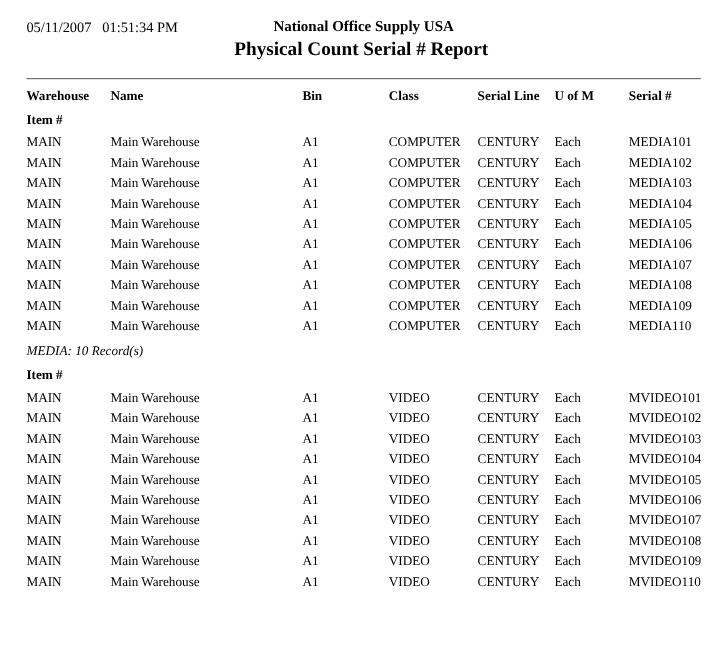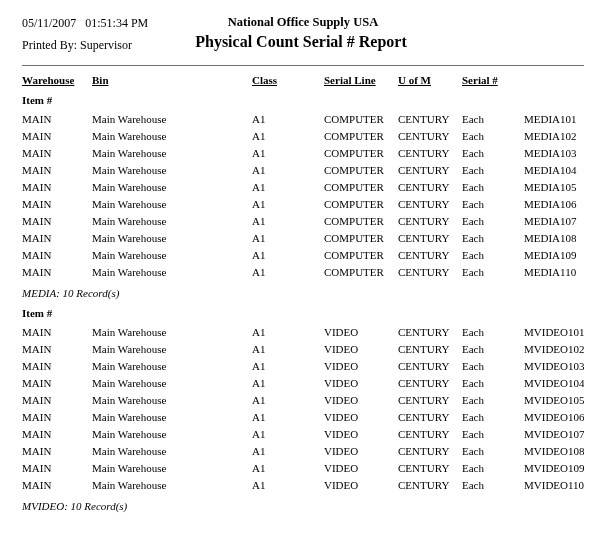--- a/index.html
+++ b/index.html
@@ -16,45 +16,45 @@
   .printedby { position: absolute; left: 0; top: 28px; font-size: 12px; }
   .company   { position: absolute; left: 0; right: 0; top: 5px;  text-align: center; font-weight: bold; font-size: 12.5px; }
   .title     { position: absolute; left: 0; right: 4px; top: 23px; text-align: center; font-weight: bold; font-size: 16px; }
 
   .rule { border-top: 1px solid #707070; margin: 3px 0 7px 0; }
 
   .grid { display: grid; grid-template-columns: 70px 160px 72px 74px 64px 62px 1fr; }
 
   .cell { font-size: 11px; line-height: 17px; white-space: nowrap; overflow: hidden; }
   .hdr-row { margin-bottom: 4px; }
-  .hdr { font-weight: bold; text-decoration: underline; line-height: 15px; }
+  .hdr { font-weight: bold; line-height: 15px; }
 
   .item-row { margin: 4px 0 2px 0; }
   .item-label { font-weight: bold; }
   .item-desc  { grid-column: 2 / -1; }
 
   .summary { font-style: italic; font-size: 11px; margin: 6px 0 6px 0; }
   .report-summary { font-style: italic; font-size: 11px; margin-top: 18px; }
 </style>
 </head>
 <body>
 
 <div class="page">
 
   <div class="top">
     <div class="datetime">05/11/2007   01:51:34 PM</div>
-    <div class="printedby">Printed By: Supervisor</div>
     <div class="company">National Office Supply USA</div>
     <div class="title">Physical Count Serial # Report</div>
   </div>
 
   <div class="rule"></div>
 
   <div class="grid hdr-row" id="col-headers">
       <div class="cell hdr">Warehouse</div>
+      <div class="cell hdr">Name</div>
       <div class="cell hdr">Bin</div>
       <div class="cell hdr">Class</div>
       <div class="cell hdr">Serial Line</div>
       <div class="cell hdr">U of M</div>
       <div class="cell hdr">Serial #</div>
     </div>
 
   <div id="report-body">
       <div class="grid item-row">
         <div class="cell item-label">Item #</div>
@@ -236,17 +236,16 @@
       </div>
       <div class="grid data-row">
         <div class="cell">MAIN</div>
         <div class="cell">Main Warehouse</div>
         <div class="cell">A1</div>
         <div class="cell">VIDEO</div>
         <div class="cell">CENTURY</div>
         <div class="cell">Each</div>
         <div class="cell">MVIDEO110</div>
       </div>
-      <div class="summary">MVIDEO: 10 Record(s)</div>
     </div>
 
 
 </div>
 
 </body></html>

